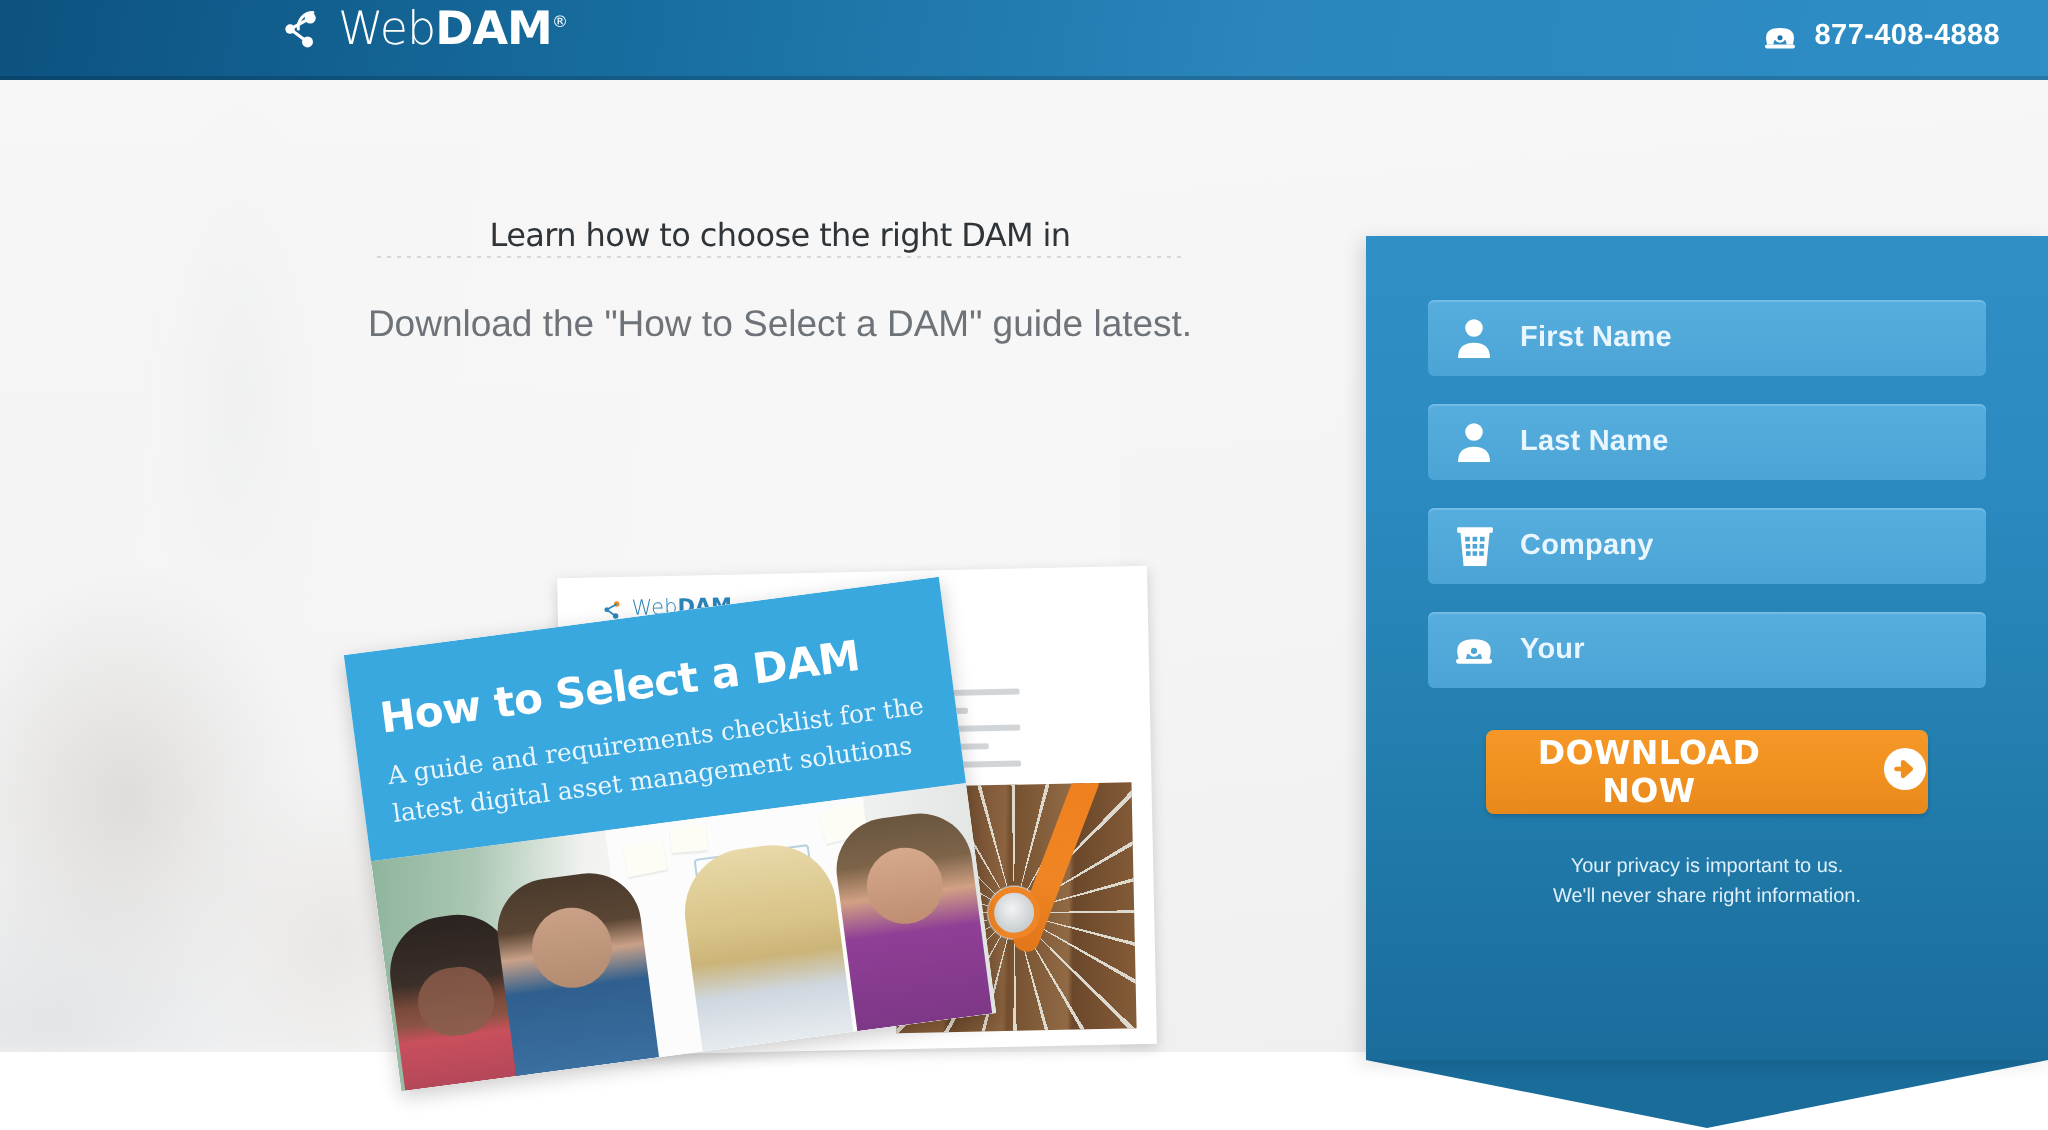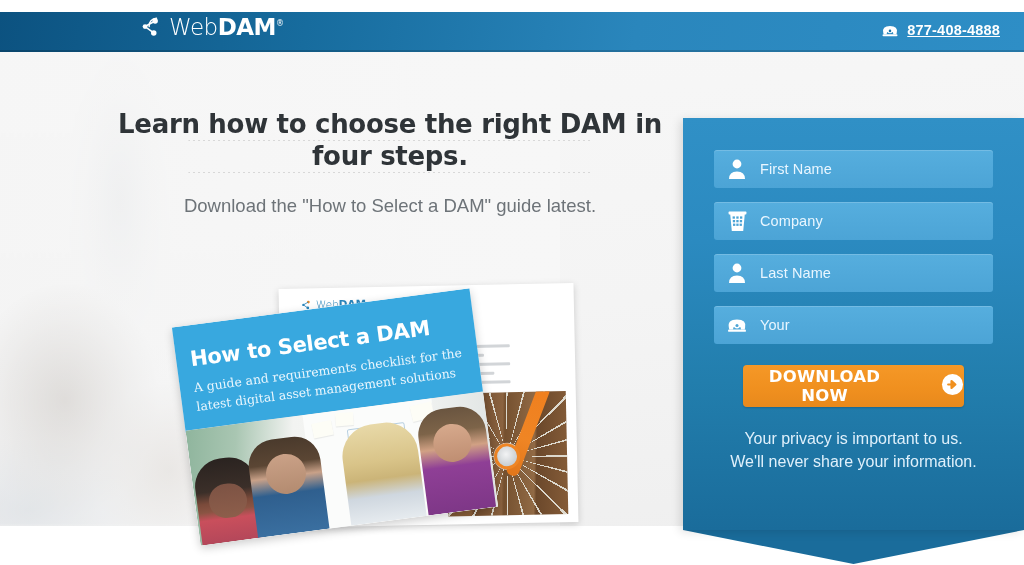--- a/index.html
+++ b/index.html
@@ -7,38 +7,38 @@
     width: 1024px; height: 565px; overflow: hidden;
     font-family: "Liberation Sans", sans-serif;
     background: #ffffff;
   }
   .page { position: relative; width: 1024px; height: 565px; overflow: hidden; background: #fff; }
 
   
   .header {
     position: absolute; left: 0; top: 0; width: 1024px; height: 40px;
     background: linear-gradient(100deg, #0c5280 0%, #176c9e 30%, #2a86bc 62%, #2e8ec6 100%);
-    display: flex; align-items: center; z-index: 30; margin-top: 12px;
+    display: flex; align-items: center; z-index: 30;
   }
   .header:after {
     content: ""; position: absolute; left: 0; bottom: 0; width: 100%; height: 2px;
     background: rgba(0,0,0,0.16);
   }
   .logo-wrap { position: absolute; left: 140px; top: 3px; display: flex; align-items: center; gap: 7px; }
   .logo-mark { width: 22px; height: 22px; display: block; }
   .logo-text {
     color: #ffffff; font-size: 23px; letter-spacing: -0.5px;
     font-family: "DejaVu Sans", sans-serif; font-weight: 300; line-height: 1;
     position: relative; top: 1px;
   }
   .logo-text b { font-weight: 700; }
   .logo-text sup { font-size: 8px; vertical-align: super; font-weight: 400; }
   .phone-wrap { position: absolute; right: 24px; top: 10px; display: flex; align-items: center; gap: 8px; }
   .phone-icon { width: 18px; height: 15px; display: block; }
-  .phone-num { color: #fff; font-size: 14.5px; font-weight: 700; letter-spacing: 0.2px; text-decoration: underline; }
+  .phone-num { color: #fff; font-size: 14.5px; font-weight: 700; letter-spacing: 0.2px; }
 
   
   .bg-base {
     position: absolute; left: 0; top: 40px; width: 1024px; height: 486px;
     background: linear-gradient(175deg, #f7f7f7 0%, #f4f4f4 55%, #efefef 100%);
   }
   .bg-photo {
     position: absolute; left: -30px; top: 40px; width: 430px; height: 486px;
     opacity: 0.55; filter: blur(1.5px);
     background:
@@ -53,21 +53,21 @@
     background: linear-gradient(95deg, rgba(247,247,247,0.1) 0%, rgba(247,247,247,0.55) 45%, rgba(247,247,247,0.93) 78%, #f7f7f7 100%);
   }
   .bottom-white {
     position: absolute; left: 0; top: 526px; width: 1024px; height: 39px; background: #ffffff;
   }
 
   
   .hero { position: absolute; left: 110px; top: 108px; width: 560px; text-align: center; z-index: 12; }
   .headline {
     font-family: "DejaVu Sans", sans-serif;
-    font-size: 26px; font-weight: 700; color: #2f3438; line-height: 1.24;
+    font-size: 16px; font-weight: 400; color: #2f3438; line-height: 1.24;
     letter-spacing: -0.3px;
   }
   .headline .hl-line { display: block; position: relative; }
   .headline .hl-line:after {
     content: ""; position: absolute; left: 50%; transform: translateX(-50%);
     bottom: -1px; width: 72%; height: 1px;
     background: repeating-linear-gradient(90deg, #d8d8d8 0 2px, transparent 2px 5px);
   }
   .subhead {
     margin-top: 22px; font-size: 18.5px; color: #6d7378; line-height: 1.35; font-weight: 400;
@@ -174,36 +174,36 @@
 
   .field {
     position: relative; width: 279px; height: 38px; margin-bottom: 14px;
     background: linear-gradient(180deg, #56aede 0%, #4ca4d6 100%);
     border-radius: 3px; display: flex; align-items: center;
     box-shadow: inset 0 1px 0 rgba(255,255,255,0.18);
   }
   .field .f-icon { width: 46px; display: flex; align-items: center; justify-content: center; }
   .field .f-icon svg { display: block; }
   .field .f-ph {
-    color: #e9f6ff; font-size: 14.5px; font-weight: 400; letter-spacing: 0.1px;
+    color: #e9f6ff; font-size: 14.5px; font-weight: 700; letter-spacing: 0.1px;
   }
   .cta {
     width: 221px; margin: 21px auto 0 auto; height: 42px;
     background: linear-gradient(180deg, #f59827 0%, #f0901f 55%, #e8891c 100%);
     border-radius: 4px; border: none; cursor: pointer;
     display: flex; align-items: center; justify-content: center; gap: 35px;
     box-shadow: 0 1px 2px rgba(0,0,0,0.18);
   }
   .cta-label {
     color: #ffffff; font-family: "DejaVu Sans", sans-serif;
     font-size: 16.5px; font-weight: 700; letter-spacing: 0.2px;
   }
   .privacy {
     margin-top: 20px; text-align: center; color: #dff0fb;
-    font-size: 16px; line-height: 1.45;
+    font-size: 10px; line-height: 1.45;
   }
   .privacy span { display: block; }
 </style>
 </head>
 <body>
 
 <div class="page">
 
   <div class="bg-base"></div>
   <div class="bg-photo"></div>
@@ -233,21 +233,20 @@
           <rect x="2" y="15" width="20" height="2.6" rx="1.3" fill="#ffffff"></rect>
         </svg>
       </span>
       <span class="phone-num">877-408-4888</span>
     </div>
   </div>
 
   <div class="hero">
     <h1 class="headline">
       <span class="hl-line">Learn how to choose the right DAM in</span>
-      <span class="hl-line">four steps.</span>
     </h1>
     <p class="subhead">
       <span>Download the "How to Select a DAM" guide</span>
       <span>latest.</span>
     </p>
   </div>
 
   <div class="art">
 
     <div class="doc-back">
@@ -303,49 +302,49 @@
           <svg width="18" height="20" viewBox="0 0 18 20">
             <circle cx="9" cy="5" r="4.4" fill="#ffffff"></circle>
             <path d="M1 20 q0 -7.6 8 -7.6 q8 0 8 7.6 z" fill="#ffffff"></path>
           </svg>
         </span>
         <span class="f-ph">First Name</span>
       </div>
 
       <div class="field">
         <span class="f-icon">
+          <svg width="18" height="20" viewBox="0 0 18 20">
+            <circle cx="9" cy="5" r="4.4" fill="#ffffff"></circle>
+            <path d="M1 20 q0 -7.6 8 -7.6 q8 0 8 7.6 z" fill="#ffffff"></path>
+          </svg>
+        </span>
+        <span class="f-ph">Last Name</span>
+      </div>
+
+      <div class="field">
+        <span class="f-icon">
           <svg width="19" height="20" viewBox="0 0 19 20">
             <path d="M2.2 3 h14.6 l-1.6 17 h-11.4 z" fill="#ffffff"></path>
             <rect x="0.6" y="0.6" width="17.8" height="2.8" rx="0.6" fill="#ffffff"></rect>
             <g fill="#4ca4d6">
               <rect x="4.6" y="5.4" width="2.3" height="2.3"></rect>
                 <rect x="8.3" y="5.4" width="2.3" height="2.3"></rect>
                 <rect x="12" y="5.4" width="2.3" height="2.3"></rect>
               <rect x="4.8" y="9" width="2.3" height="2.3"></rect>
                 <rect x="8.3" y="9" width="2.3" height="2.3"></rect>
                 <rect x="11.8" y="9" width="2.3" height="2.3"></rect>
               <rect x="5" y="12.6" width="2.3" height="2.3"></rect>
                 <rect x="8.3" y="12.6" width="2.3" height="2.3"></rect>
                 <rect x="11.6" y="12.6" width="2.3" height="2.3"></rect>
             </g>
           </svg>
         </span>
         <span class="f-ph">Company</span>
       </div>
 
-      <div class="field">
-        <span class="f-icon">
-          <svg width="18" height="20" viewBox="0 0 18 20">
-            <circle cx="9" cy="5" r="4.4" fill="#ffffff"></circle>
-            <path d="M1 20 q0 -7.6 8 -7.6 q8 0 8 7.6 z" fill="#ffffff"></path>
-          </svg>
-        </span>
-        <span class="f-ph">Last Name</span>
-      </div>
-
 
       <div class="field">
         <span class="f-icon">
           <svg width="22" height="18" viewBox="0 0 24 20">
             <path d="M3 13 q-2 -9 9 -9 q11 0 9 9 l-0.5 2 h-4 l-0.6 -2.6 q-3.9 -1.3 -7.8 0 L7.5 15 h-4 z" fill="#ffffff"></path>
             <circle cx="12" cy="10.5" r="3.3" fill="#ffffff"></circle>
             <circle cx="12" cy="10.5" r="1.7" fill="#4ca4d6"></circle>
             <rect x="2" y="15" width="20" height="2.6" rx="1.3" fill="#ffffff"></rect>
           </svg>
         </span>
@@ -357,21 +356,21 @@
         <span>
           <svg width="23" height="23" viewBox="0 0 24 24">
             <circle cx="12" cy="12" r="11" fill="#ffffff"></circle>
             <path d="M7.5 12 h7 M11 8.4 L15 12 L11 15.6 z" stroke="#f0901f" stroke-width="2.3" fill="#f0901f" stroke-linejoin="round" stroke-linecap="round"></path>
           </svg>
         </span>
       </button>
 
       <div class="privacy">
         <span>Your privacy is important to us.</span>
-        <span>We'll never share your information.</span>
+        <span>We'll never share right information.</span>
       </div>
     </div>
   </div>
 
   <div class="panel-tail">
     <svg width="341" height="34" viewBox="0 0 341 34">
       <polygon points="0,0 341,0 170.5,34" fill="#1a6c9b"></polygon>
     </svg>
   </div>
 

